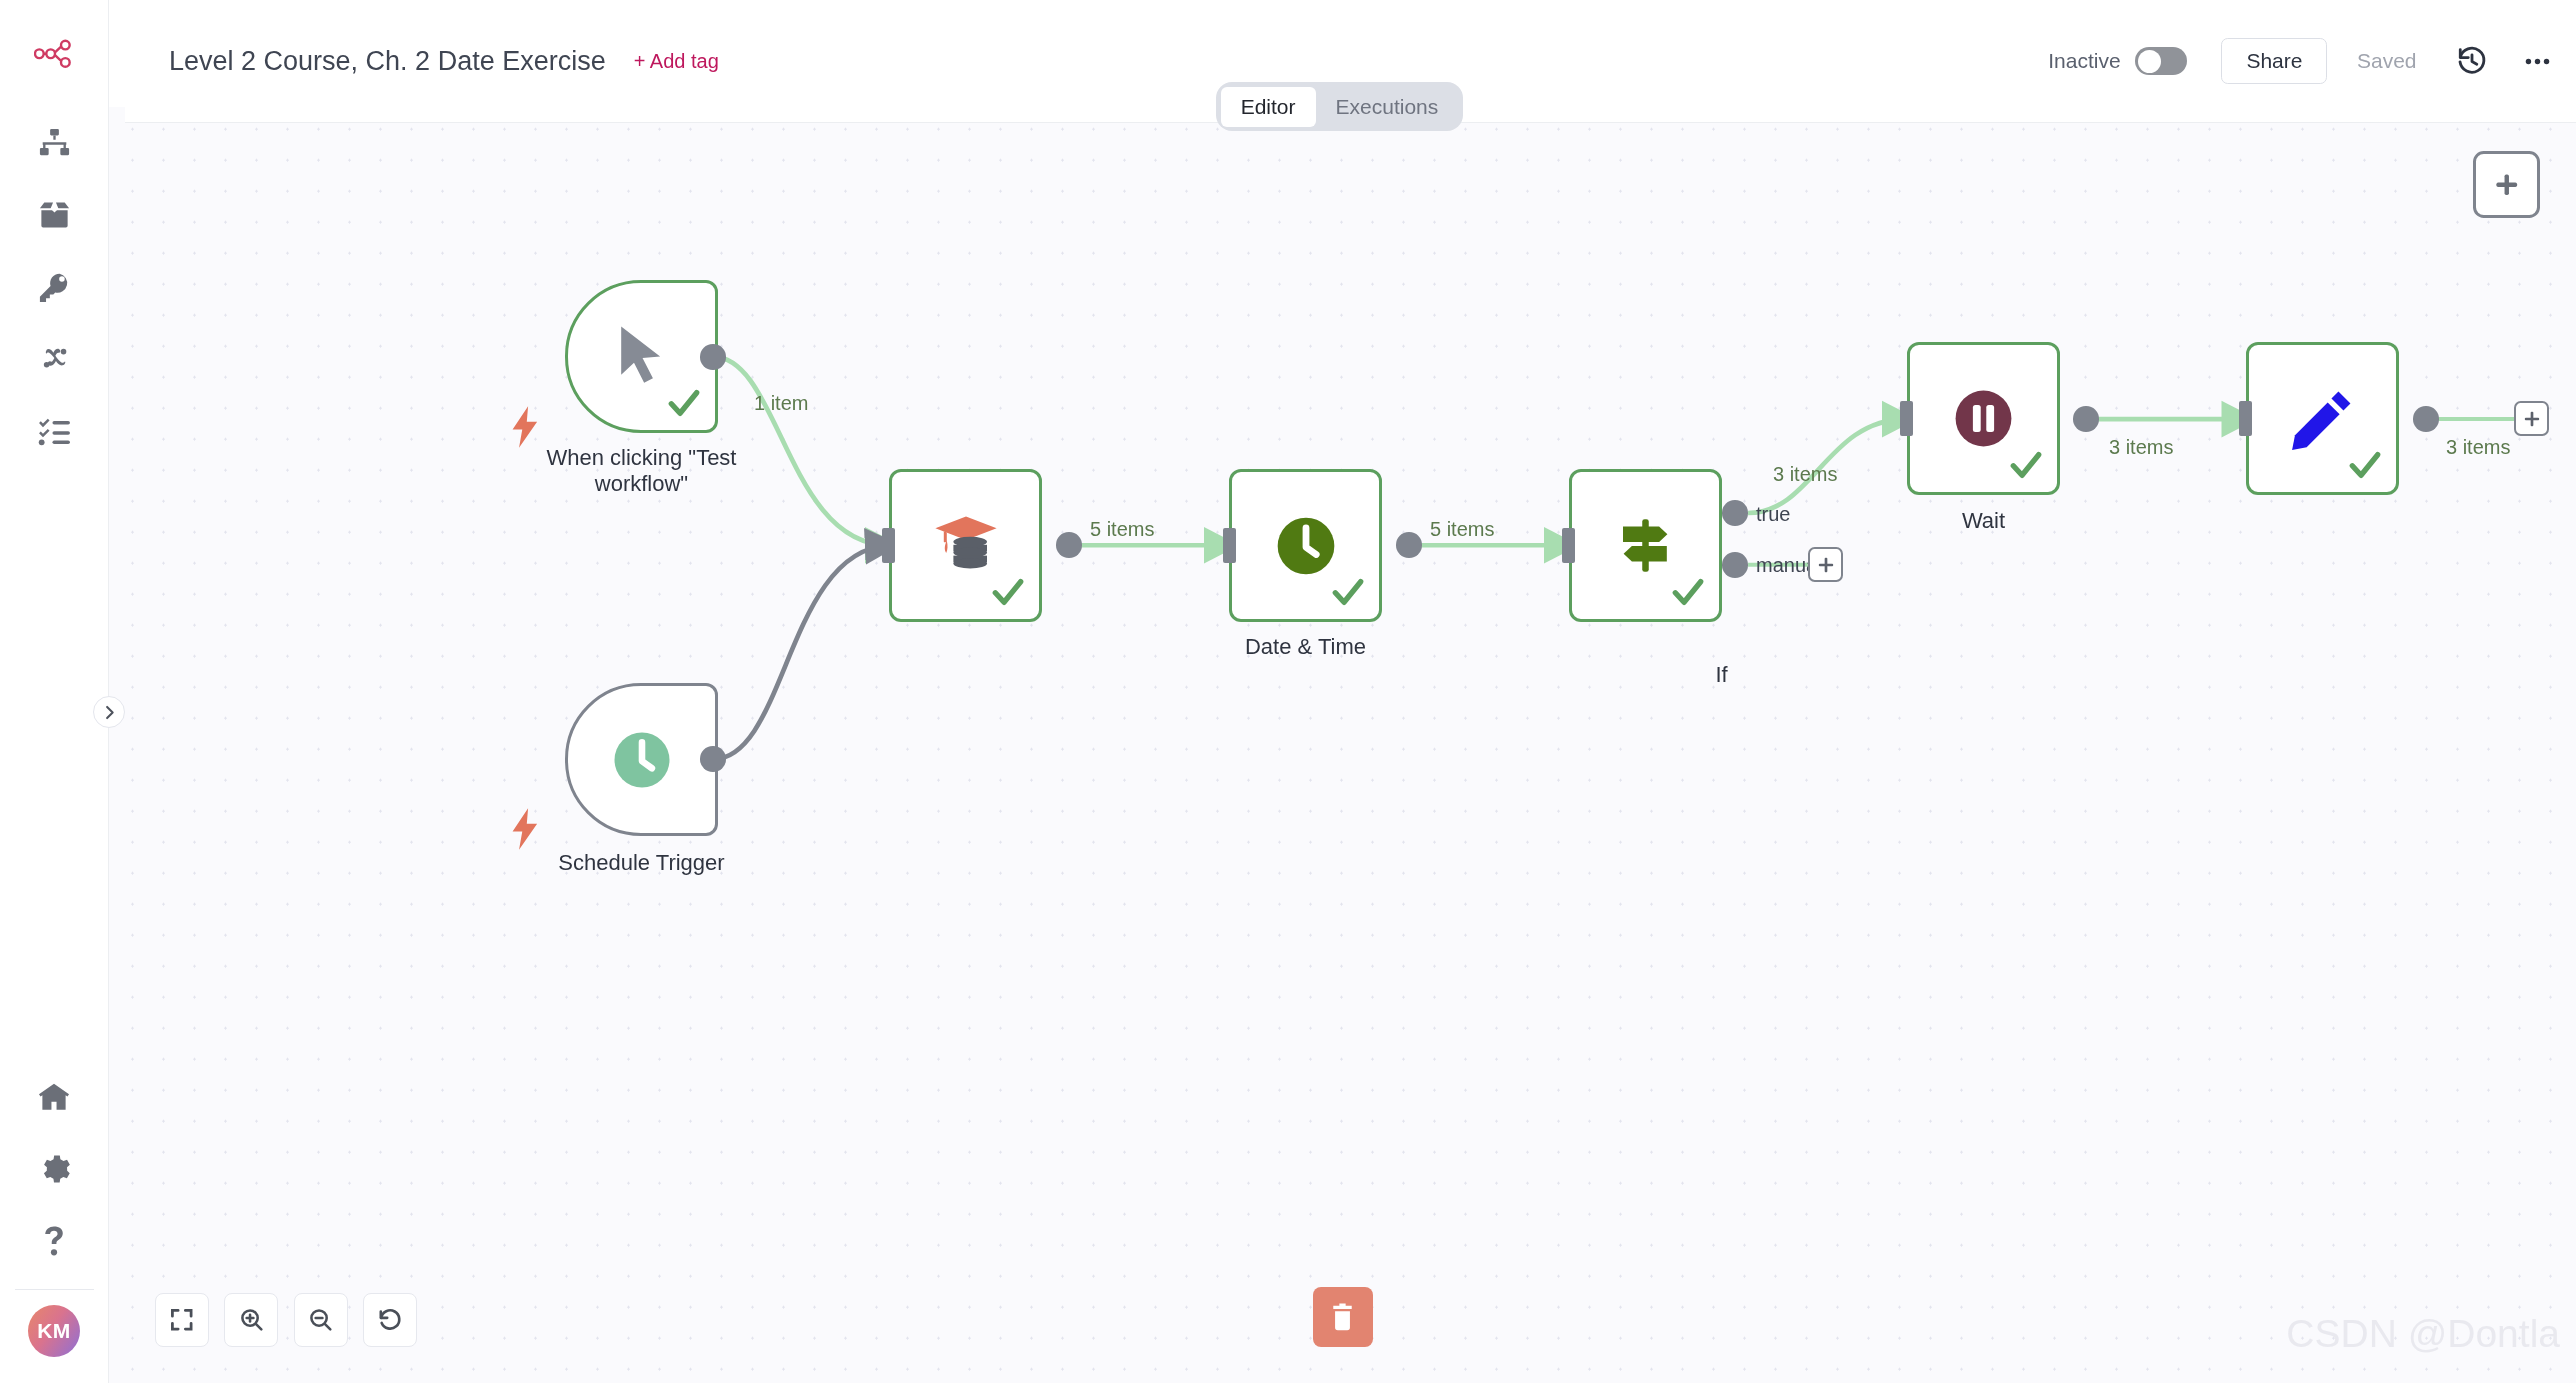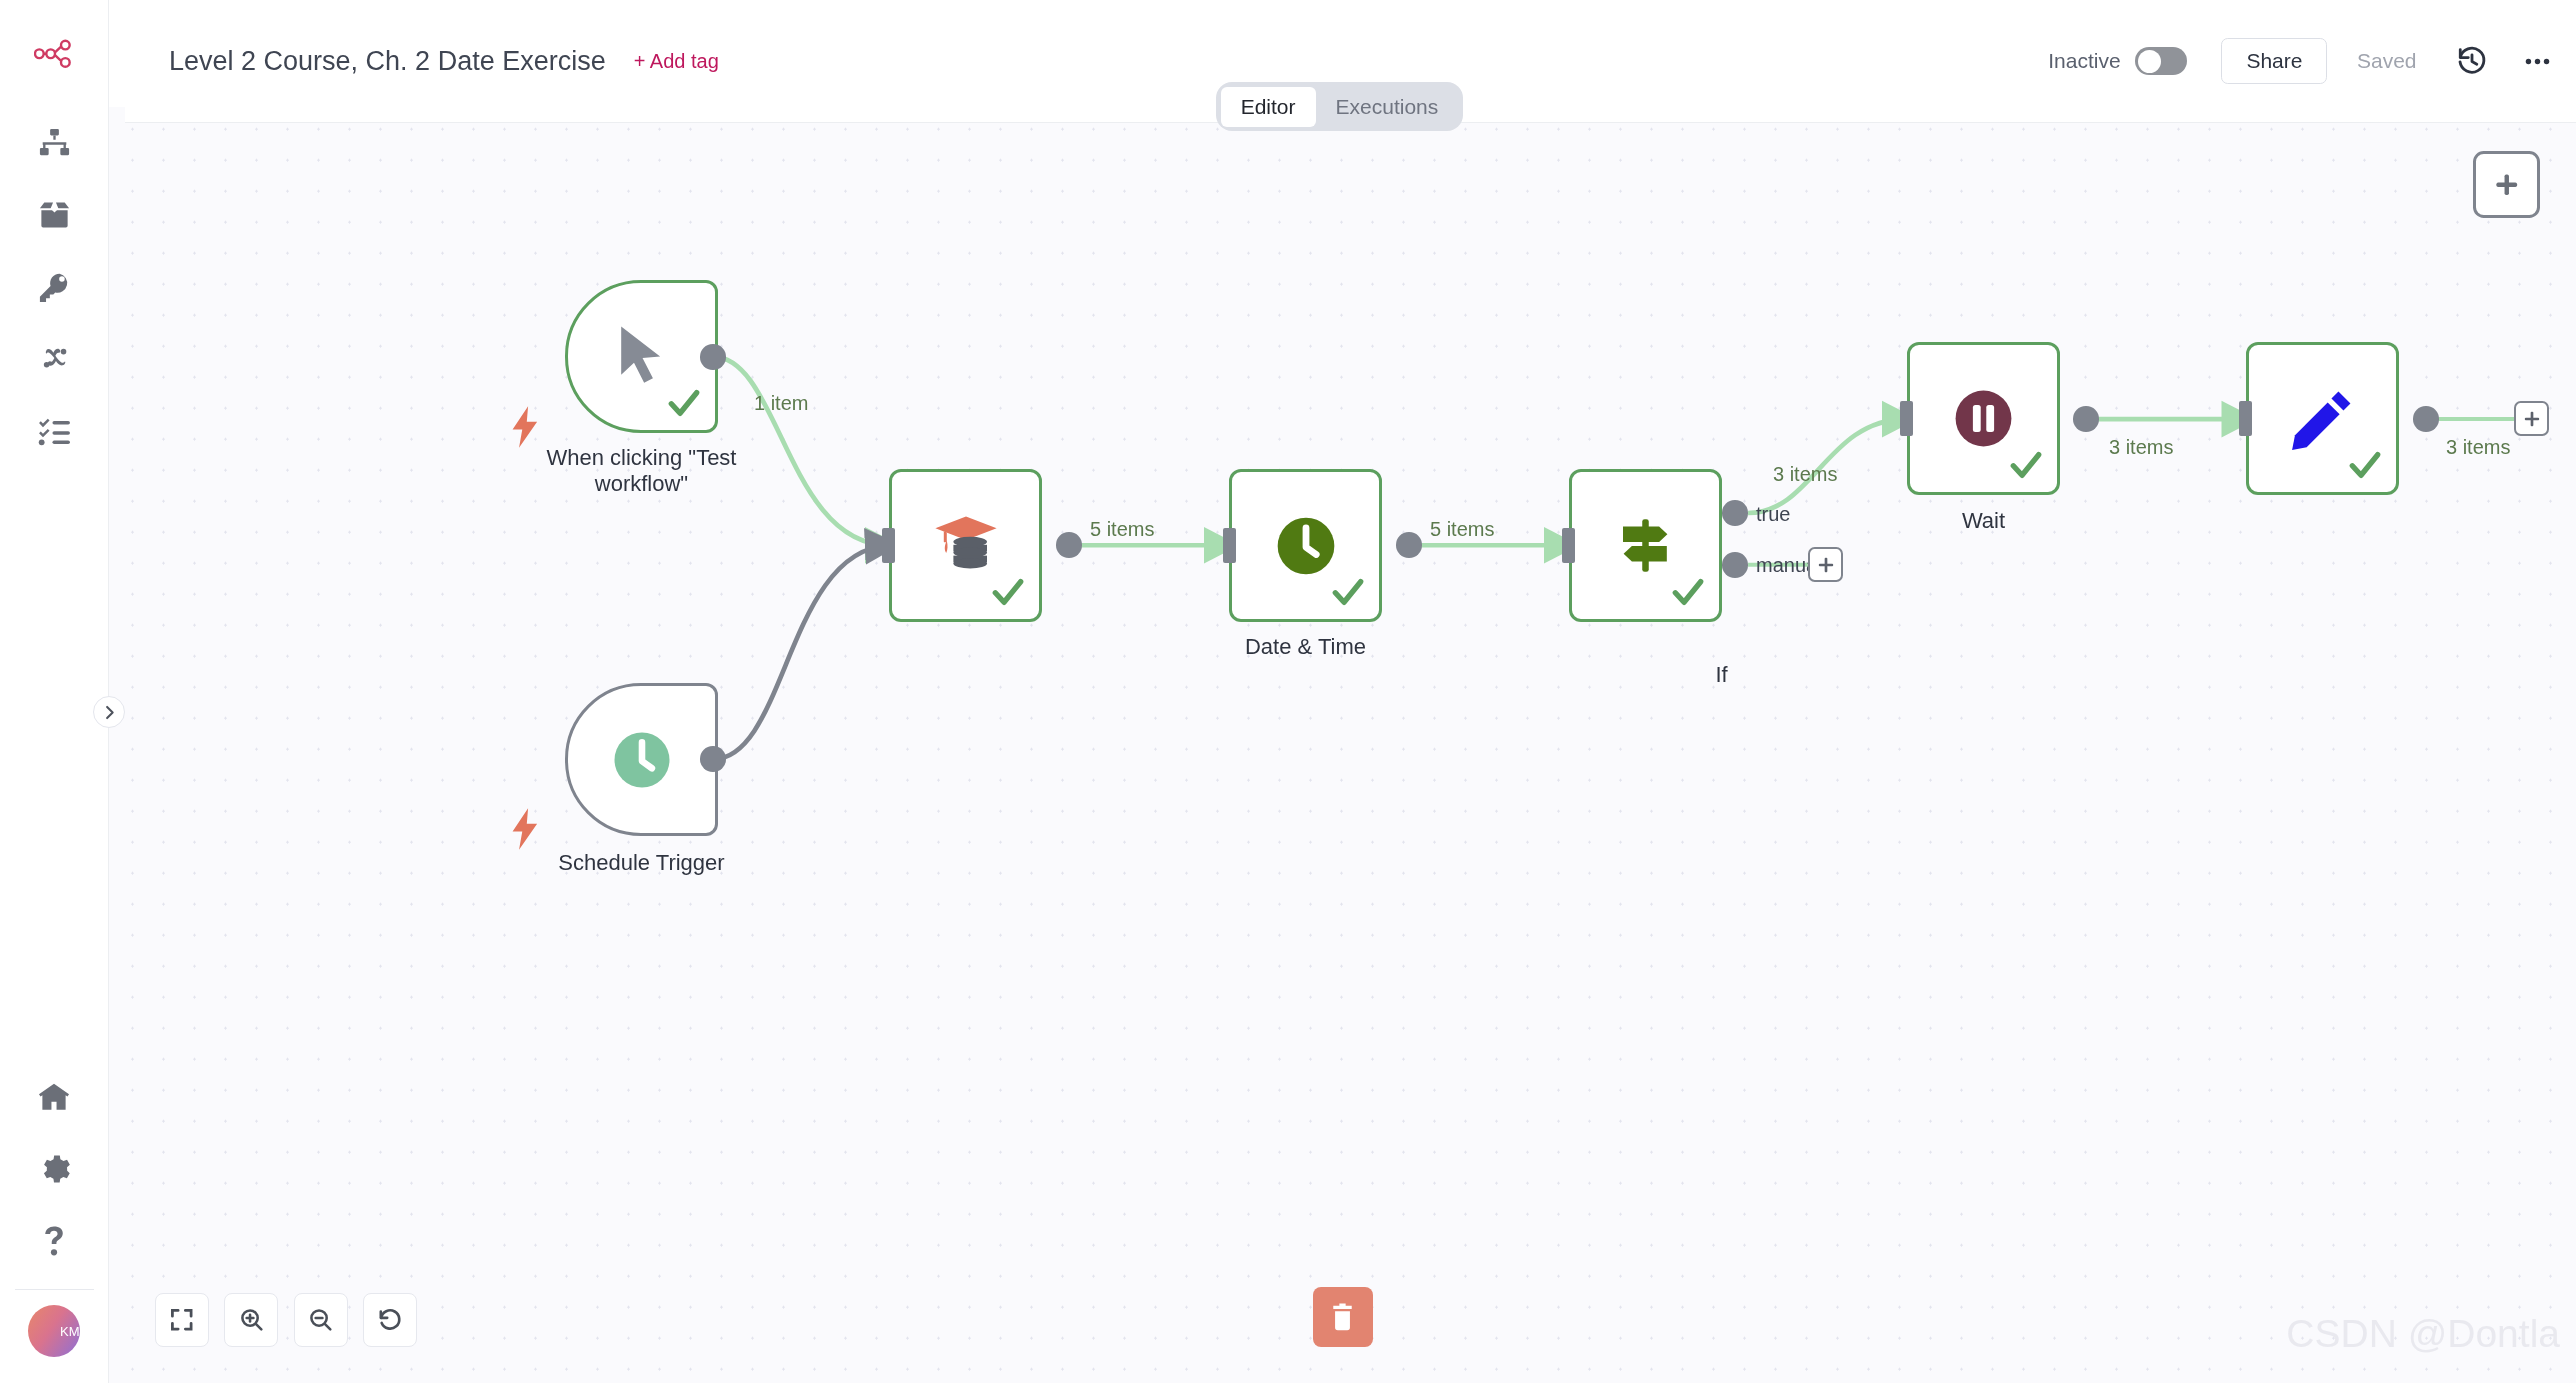--- a/index.html
+++ b/index.html
@@ -26,23 +26,24 @@
     width: 100%; height: 72px;
     display: flex; align-items: center; justify-content: center;
     cursor: pointer;
   }
   .side-item svg { display: block; }
   .side-bottom { margin-top: auto; width: 100%; display: flex; flex-direction: column; align-items: center; padding-bottom: 27px; }
   .side-divider { width: 79px; height: 1.3px; background: #e7e9ee; margin: 12px 0 14.8px 0; }
   .avatar {
     width: 52px; height: 52px; border-radius: 50%;
     background: linear-gradient(125deg,#e8876a 0%,#d9738e 45%,#8d6fd6 100%);
-    display: flex; align-items: center; justify-content: flex-end;
-    color: #fff; font-size: 13px; letter-spacing: 0.3px;
+    display: flex; align-items: center; justify-content: center;
+    color: #fff; font-size: 21px; letter-spacing: 0.3px;
     cursor: pointer;
+    font-weight: bold;
   }
   .sidebar-expand {
     position: absolute; left: 93px; top: 696px;
     width: 32px; height: 32px; border-radius: 50%;
     background: #fff; border: 1.3px solid #e4e6ed;
     display: flex; align-items: center; justify-content: center;
     z-index: 55; cursor: pointer;
   }
 
   

